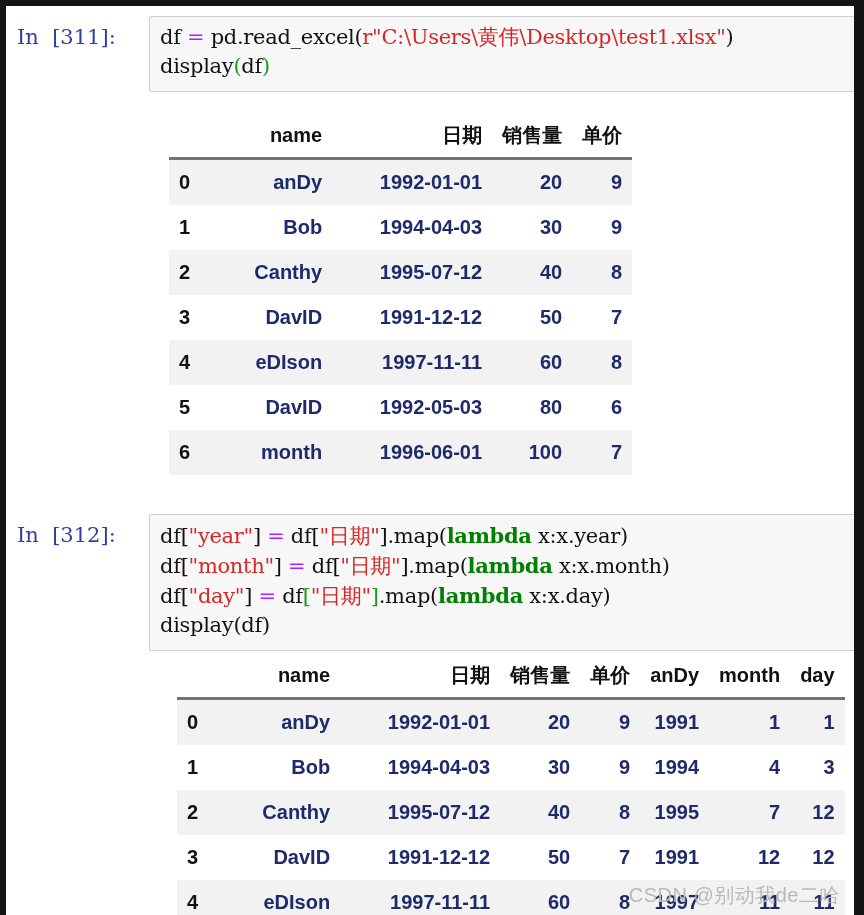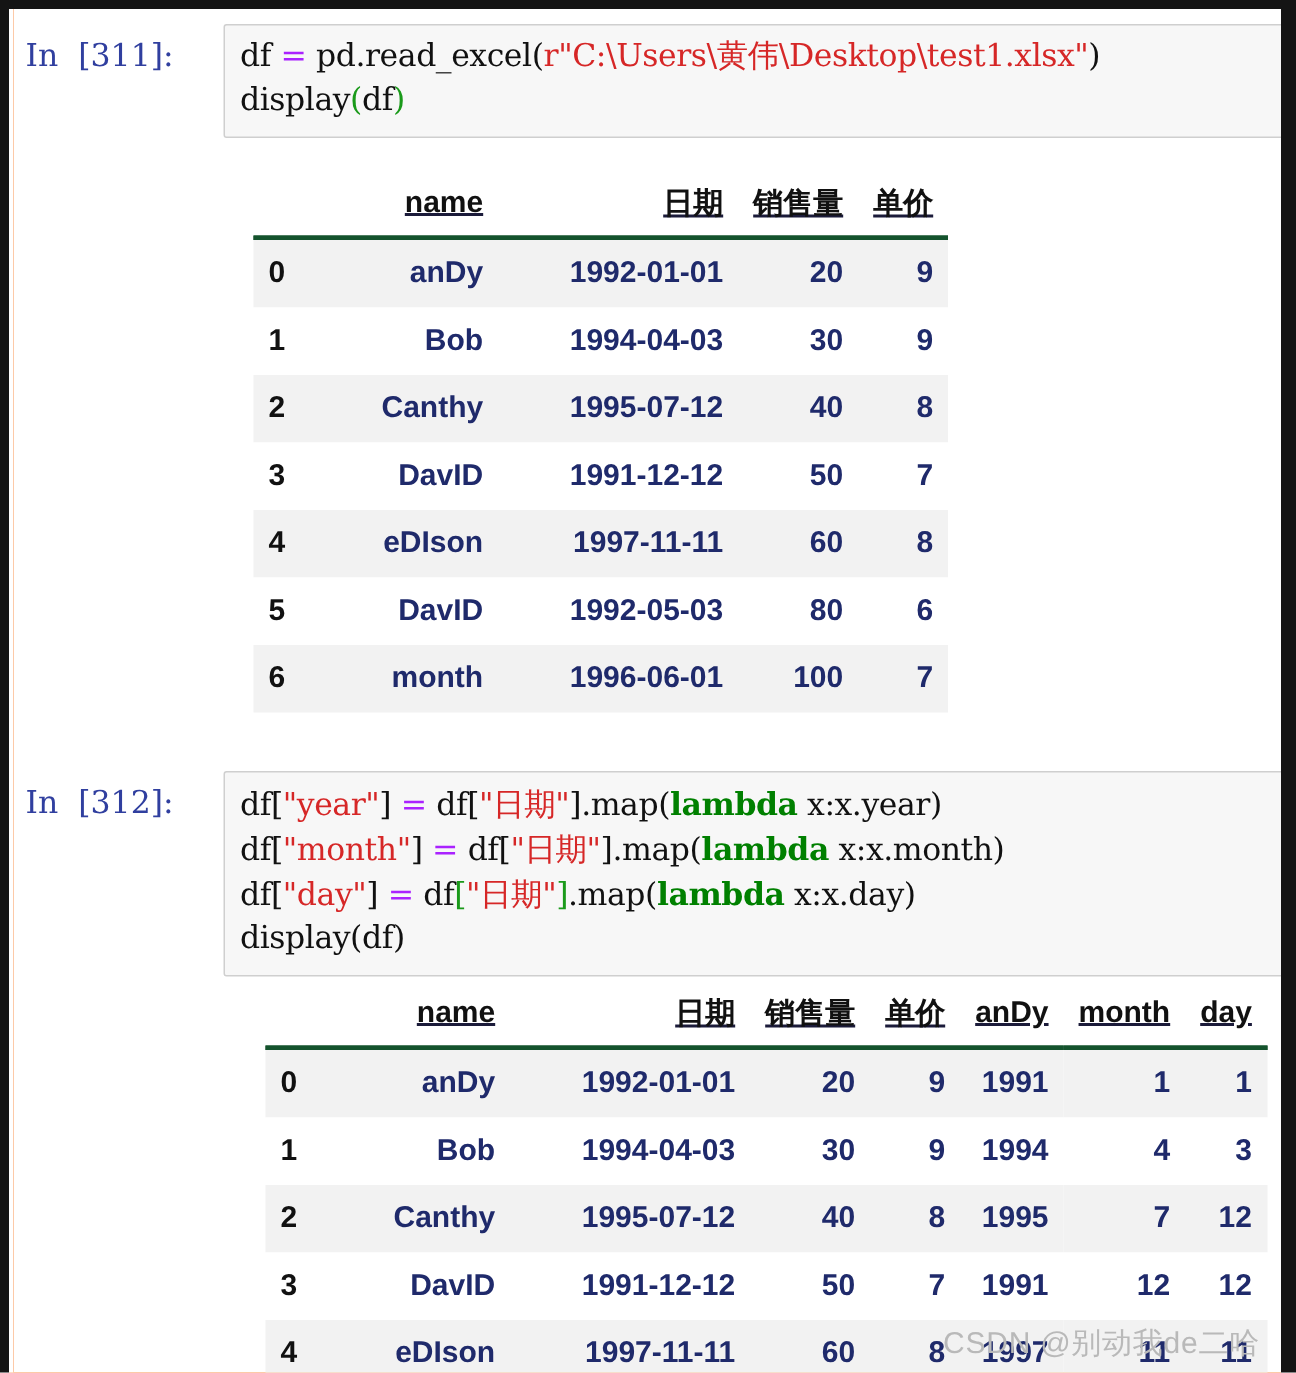--- a/index.html
+++ b/index.html
@@ -23,21 +23,21 @@
     box-sizing: border-box;
     background: #ffffff;
     border-left: 6px solid #141414;
     border-top: 6px solid #141414;
     border-right: 10px solid #141414;
     border-bottom: 0;
   }
   #frame-inner {
     position: absolute;
     left: 0; top: 0; right: 0; bottom: 0;
-    background: #f97316;
+    background: #14b8a6;
     border-left: 3px solid #ffffff;
     box-sizing: border-box;
     overflow: hidden;
   }
 
   
   #notebook {
     position: relative;
     width: 100%;
     height: 100%;
@@ -100,22 +100,21 @@
   table.df thead th {
     background: #ffffff;
     color: #111111;
     font-weight: bold;
     text-align: right;
     padding: 4px 10px 8px 10px;
     border: none;
     white-space: nowrap;
   }
   table.df thead tr {
-    border-bottom: 3px solid #14532d;
-    text-decoration: underline;
+    border-bottom: 3px solid #737373;
   }
   table.df tbody td,
   table.df tbody th {
     text-align: right;
     padding: 11px 10px 11px 10px;
     border: none;
     white-space: nowrap;
     font-weight: bold;
   }
   table.df tbody th.idx {

